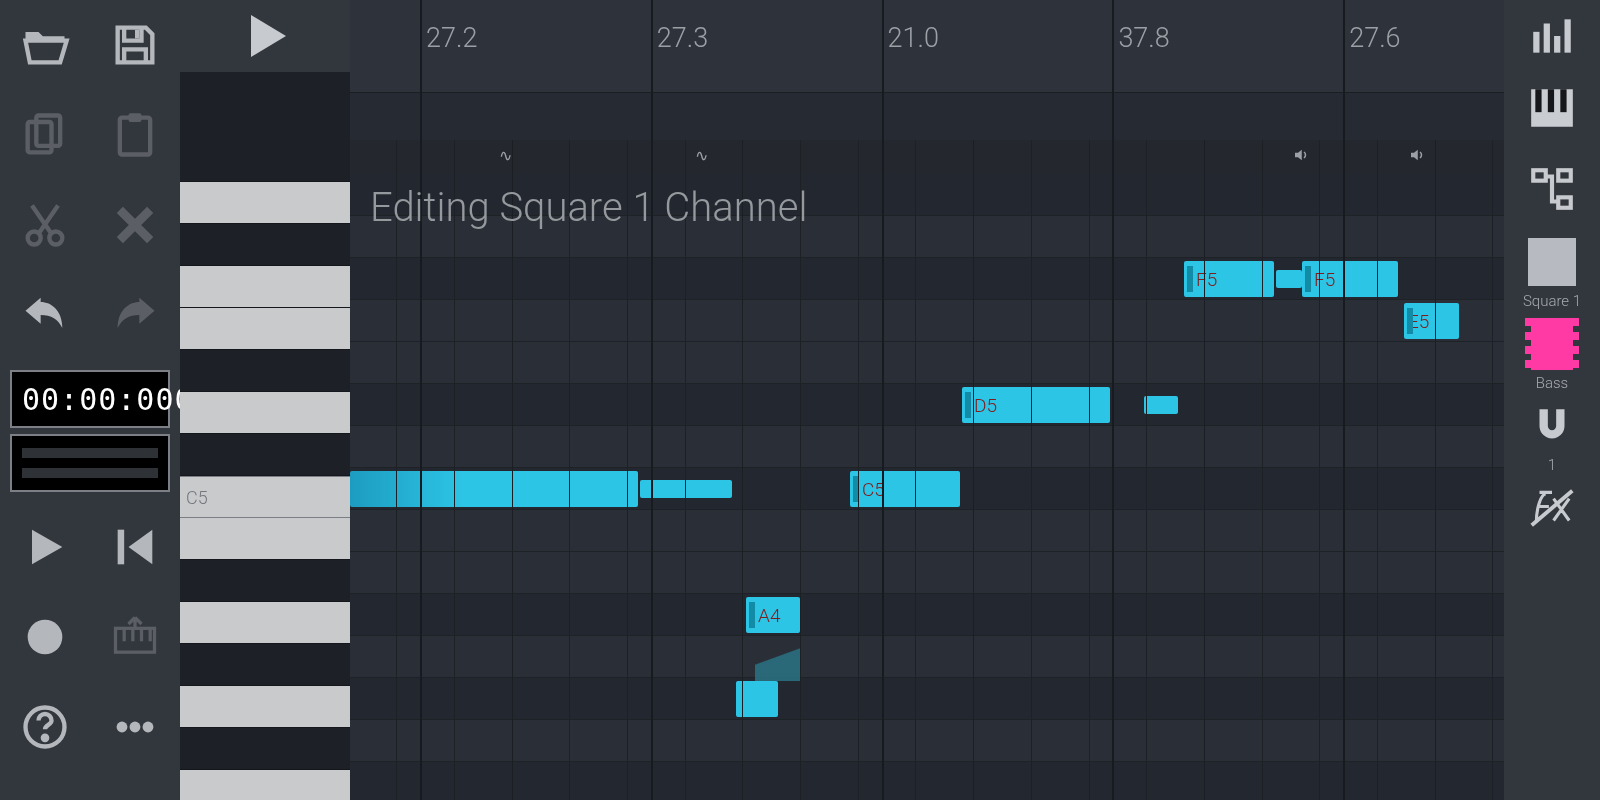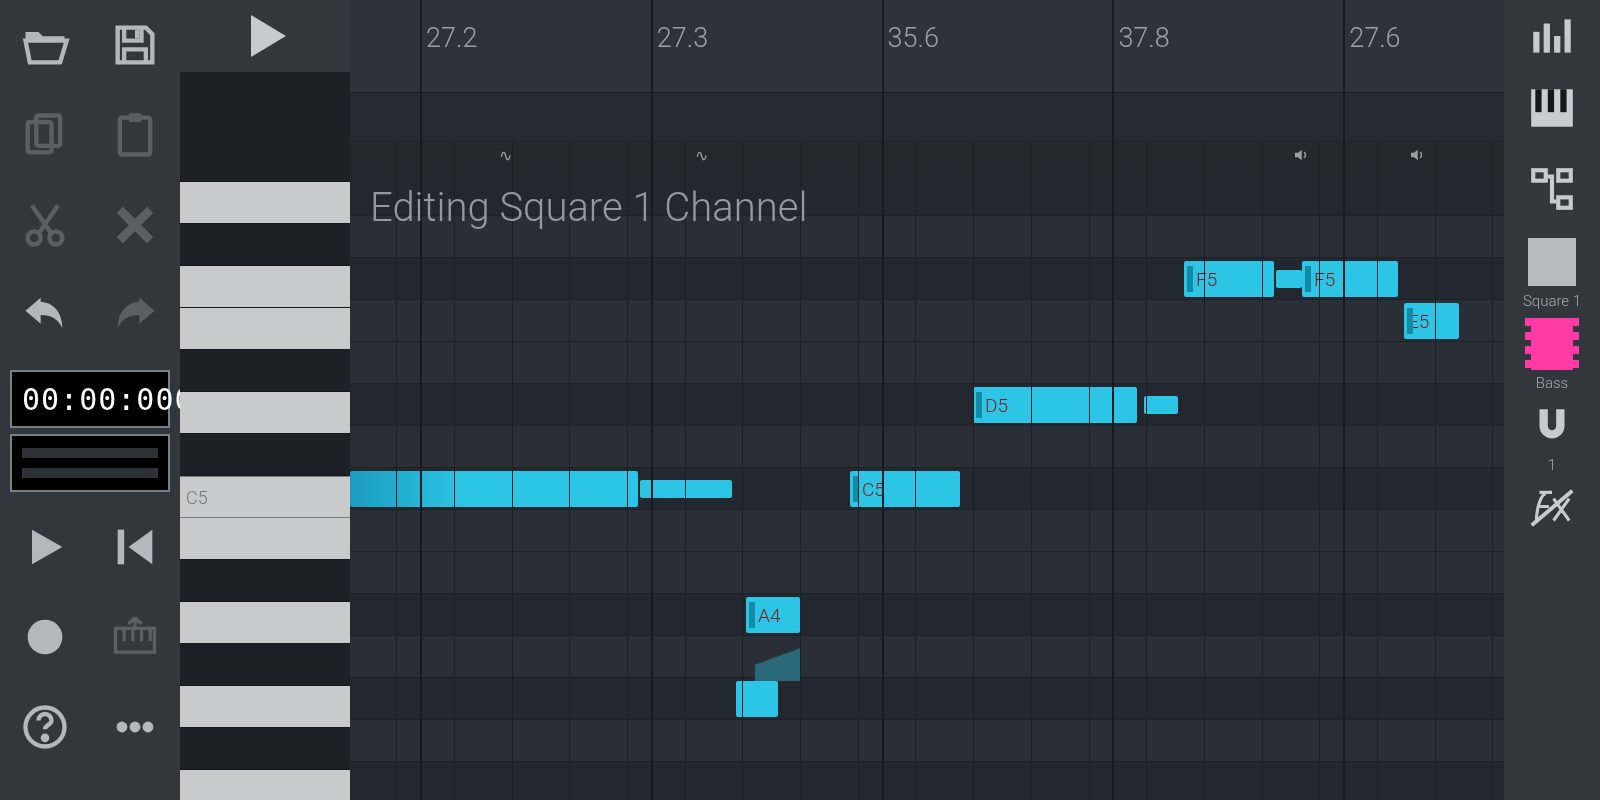--- a/index.html
+++ b/index.html
@@ -191,21 +191,21 @@
 
   <div id="grid-col">
     <div id="ruler">
         <div class="tick" style="left: 70px;">
           <span>27.2</span>
         </div>
         <div class="tick" style="left: 300.8px;">
           <span>27.3</span>
         </div>
         <div class="tick" style="left: 531.6px;">
-          <span>35.6</span>
+          <span>21.0</span>
         </div>
         <div class="tick" style="left: 762.4px;">
           <span>37.8</span>
         </div>
         <div class="tick" style="left: 993.2px;">
           <span>27.6</span>
         </div>
       </div>
     <div id="marker-row">
       <span class="marker-ic" style="left:149px">∿</span>
@@ -246,21 +246,21 @@
         </div>
         <div class="note" style="top: 96px; height: 18px; left: 926px; width: 26px;"></div>
         <div class="note" style="top: 87px; left: 952px; width: 96px;">
           <div class="handle"></div>
           <span style="margin-left: 8px;">F5</span>
         </div>
         <div class="note" style="top: 129px; left: 1054px; width: 55px;">
           <div class="handle"></div>
           <span style="margin-left: 0;">E5</span>
         </div>
-        <div class="note" style="top: 213px; left: 612px; width: 164px; margin-left: 11px;">
+        <div class="note" style="top: 213px; left: 612px; width: 148px;">
           <div class="handle"></div>
           <span style="margin-left: 8px;">D5</span>
         </div>
         <div class="note" style="top: 222px; height: 18px; left: 794px; width: 34px;"></div>
         <div class="note" style="top: 297px; left: 0px; width: 288px; background: linear-gradient(90deg, rgb(28, 156, 192), rgb(45, 197, 230) 40%);"></div>
         <div class="note" style="top: 306px; height: 18px; left: 290px; width: 92px;"></div>
         <div class="note" style="top: 297px; left: 500px; width: 110px;">
           <div class="handle"></div>
           <span style="margin-left: 8px;">C5</span>
         </div>

